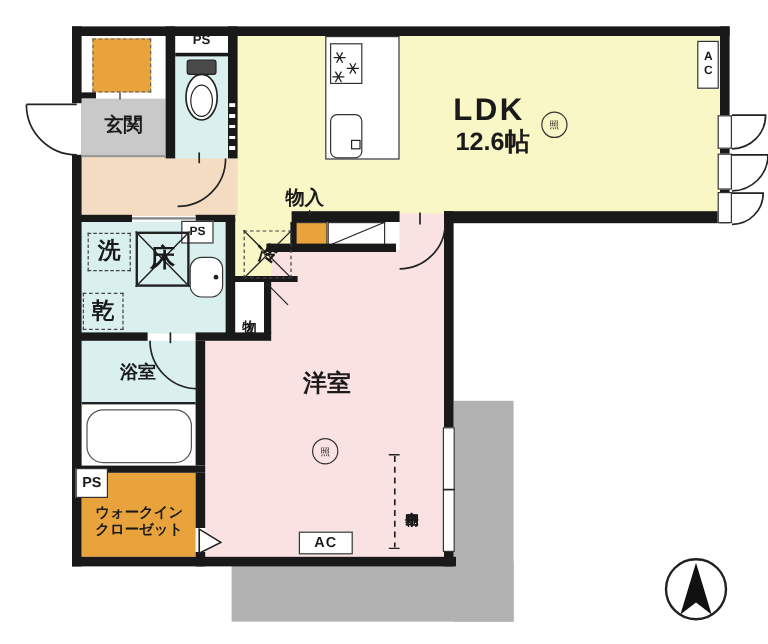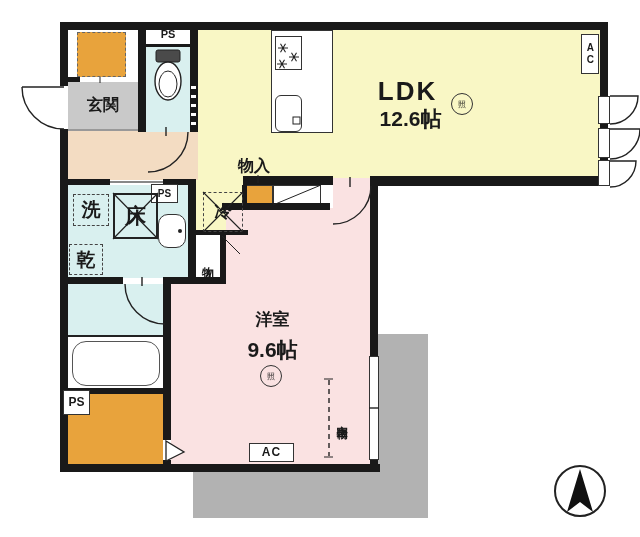--- a/index.html
+++ b/index.html
@@ -167,23 +167,25 @@
   <div class="circle" style="left:451px;top:93px;width:22px;height:22px;">
       <span>照</span>
     </div>
   <div class="lbl" style="left:224px;top:155px;width:60px;height:22px;font-size:16px;font-weight:bold;">物入</div>
   <div class="lbl" style="left:203px;top:192px;width:40px;height:40px;font-size:17px;font-weight:bold;">冷</div>
   <div class="lbl" style="left:73px;top:194px;width:36px;height:32px;font-size:19px;font-weight:bold;">洗</div>
   <div class="lbl" style="left:113px;top:193px;width:45px;height:46px;font-size:21px;font-weight:bold;">床</div>
   <div class="lbl" style="left:69px;top:244px;width:34px;height:31px;font-size:19px;font-weight:bold;">乾</div>
   <div class="lbl" style="left:151px;top:184px;width:27px;height:19px;font-size:10px;font-weight:bold;">PS</div>
   <div class="lbl vert" style="left:199px;top:236px;width:16px;height:44px;font-size:12px;font-weight:bold;">物入</div>
+  <div class="lbl" style="left:79px;top:300px;width:72px;height:22px;font-size:15px;font-weight:bold;">浴室</div>
   <div class="lbl" style="left:63px;top:390px;width:27px;height:25px;font-size:12px;font-weight:bold;">PS</div>
-  <div class="lbl" style="left:224px;top:305px;width:97px;height:30px;font-size:17px;font-weight:bold;">洋室</div>
-  <div class="lbl" style="left:224px;top:336px;width:97px;height:28px;font-size:21px;font-weight:bold;">9.6帖</div>
+  <div class="lbl" style="left:70px;top:413px;width:92px;height:44px;font-size:12px;font-weight:bold;">ウォークイン
+クローゼット</div>
+  <div class="lbl" style="left:224px;top:305px;width:97px;height:30px;font-size:20px;font-weight:bold;">洋室</div>
   <div class="circle" style="left:260px;top:365px;width:22px;height:22px;">
       <span>照</span>
     </div>
   <div class="lbl" style="left:249px;top:443px;width:45px;height:19px;font-size:12px;font-weight:bold;letter-spacing:1px;">AC</div>
   <div class="lbl vert" style="left:581px;top:34px;width:18px;height:40px;font-size:10px;font-weight:bold;">AC</div>
   <div class="lbl vert" style="left:334px;top:378px;width:16px;height:82px;font-size:11px;font-weight:bold;">室内物干</div>
 
 </div>
 
 </body></html>

